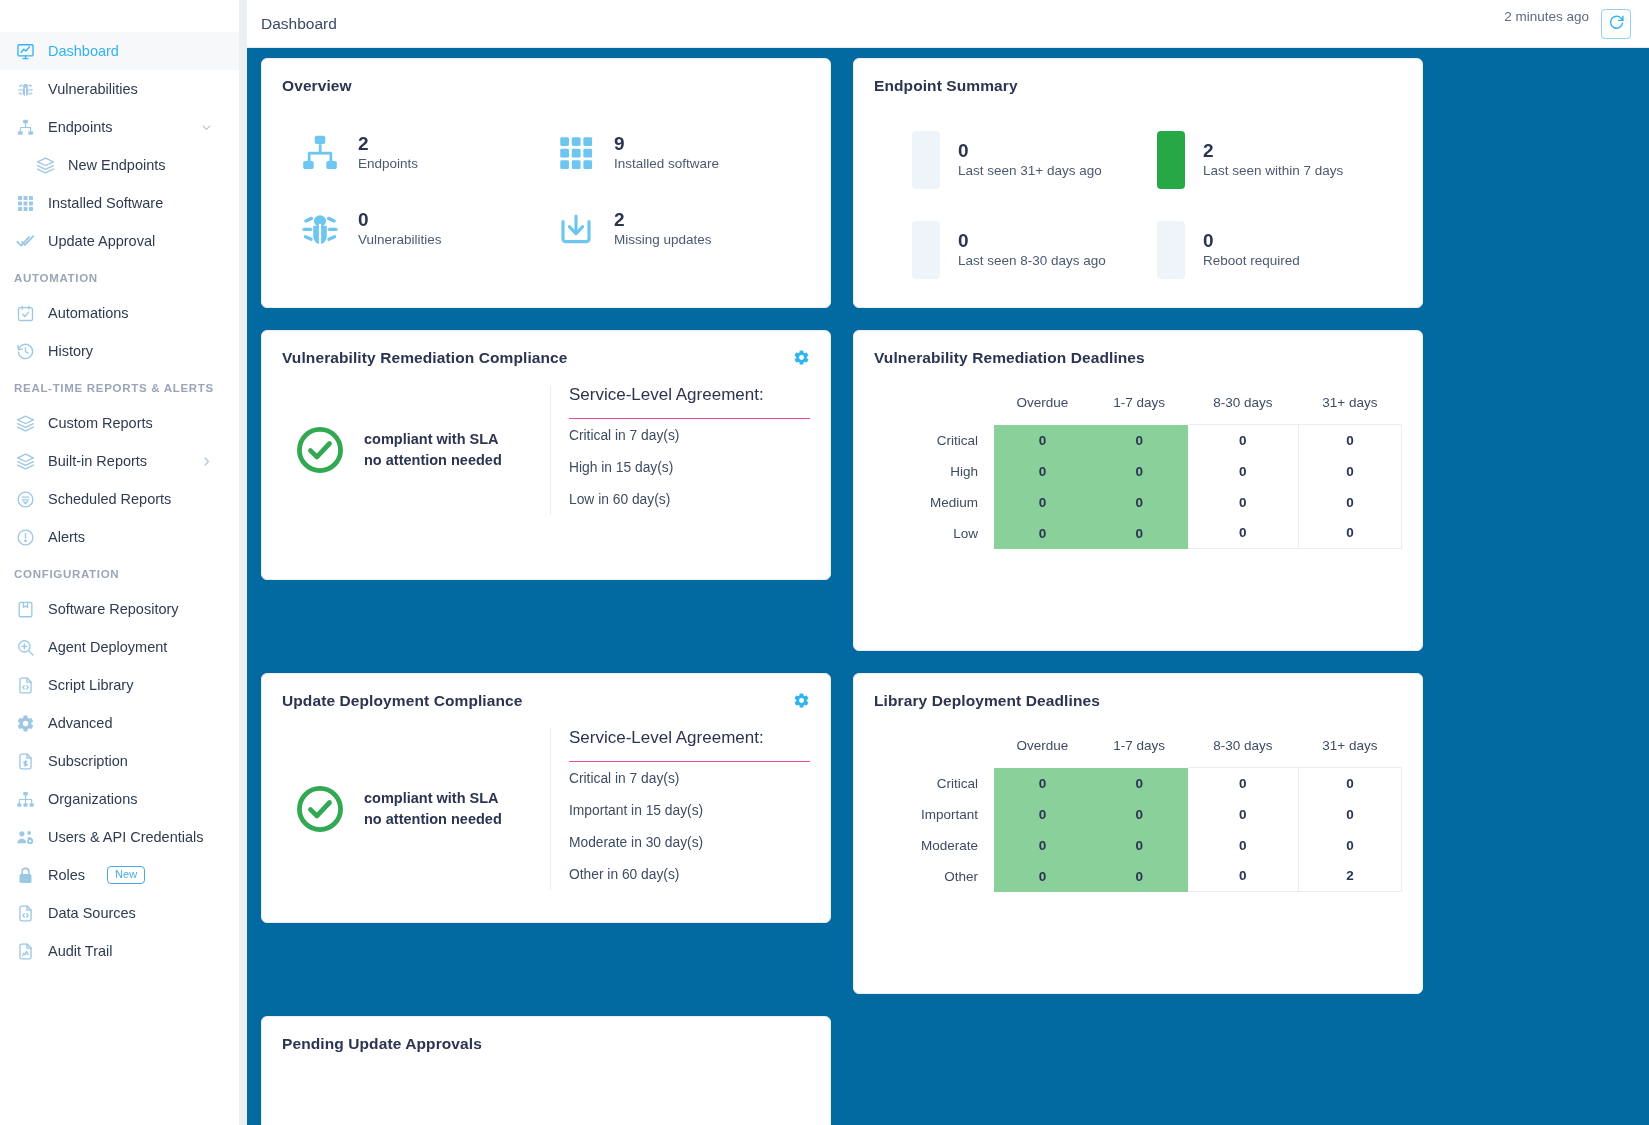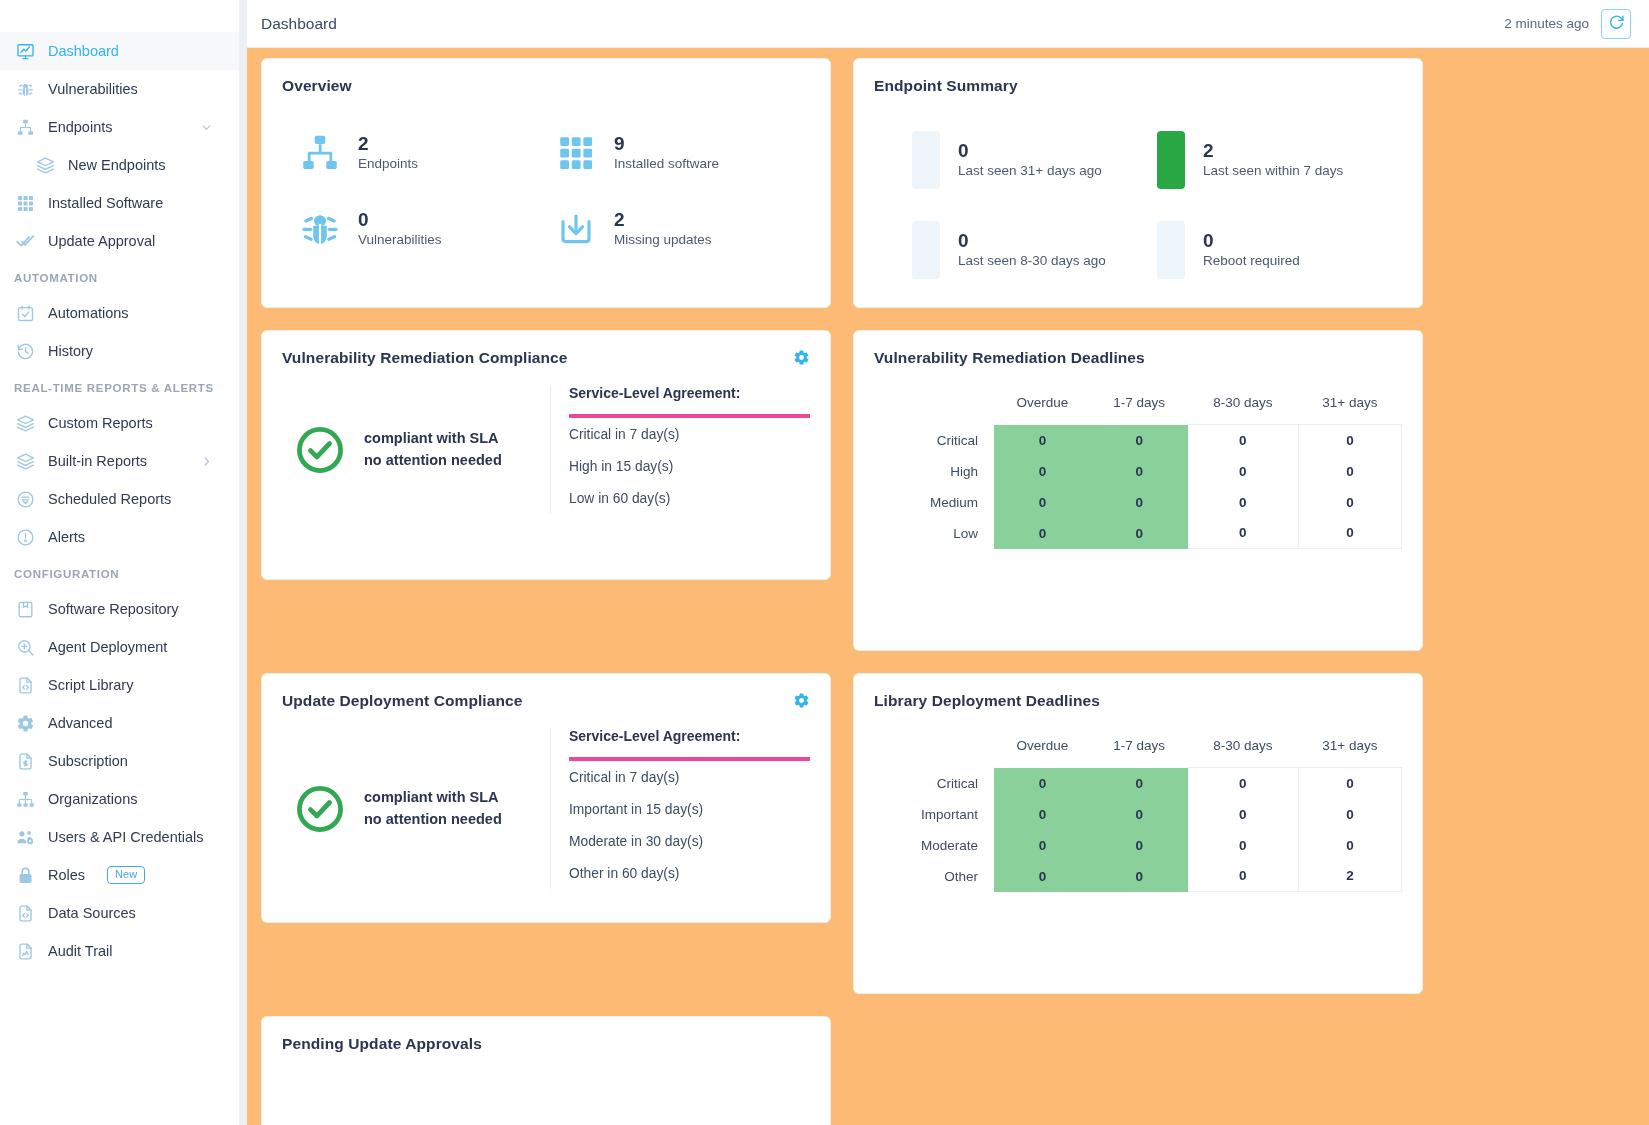--- a/index.html
+++ b/index.html
@@ -109,36 +109,36 @@
     display: flex;
     align-items: center;
     justify-content: space-between;
     padding: 0 18px 0 14px;
   }
   .topbar-title {
     font-size: 15.5px;
     color: #3b4a63;
   }
   .topbar-right {
-    display: flex; align-items: center; gap: 12px; margin-left: 6px;
+    display: flex; align-items: flex-start; gap: 12px; margin-left: 6px;
   }
   .ago { font-size: 13.5px; color: #5d6b80; }
   .refresh-btn {
     width: 30px; height: 30px;
     border: 1px solid #8fd0f0;
     border-radius: 4px;
     display: flex; align-items: center; justify-content: center;
     color: #33b3ef;
     background: #fff;
     cursor: pointer;
   }
 
   .content {
     flex: 1 1 auto;
-    background: #fdba74;
+    background: #0369a1;
     padding: 10px 26px 0 14px;
     overflow: hidden;
   }
   .grid {
     display: flex;
     flex-wrap: wrap;
     gap: 22px 22px;
   }
   .card {
     background: #ffffff;
@@ -226,25 +226,25 @@
     font-weight: bold;
     color: #2b3450;
     line-height: 1.45;
   }
   .comp-right {
     flex: 1 1 auto;
     border-left: 1px solid #eaeef3;
     padding-left: 18px;
   }
   .sla-head {
-    font-size: 14px;
-    font-weight: bold;
+    font-size: 17px;
+    font-weight: normal;
     color: #2b3450;
     padding-bottom: 13px;
-    border-bottom: 4px solid #ec4899;
+    border-bottom: 1px solid #ec4899;
   }
   .sla-item {
     font-size: 13.8px;
     color: #3e4c62;
     padding: 9px 0 8px;
   }
 
   
   .dl-card { height: 321px; }
   .dl-table {

